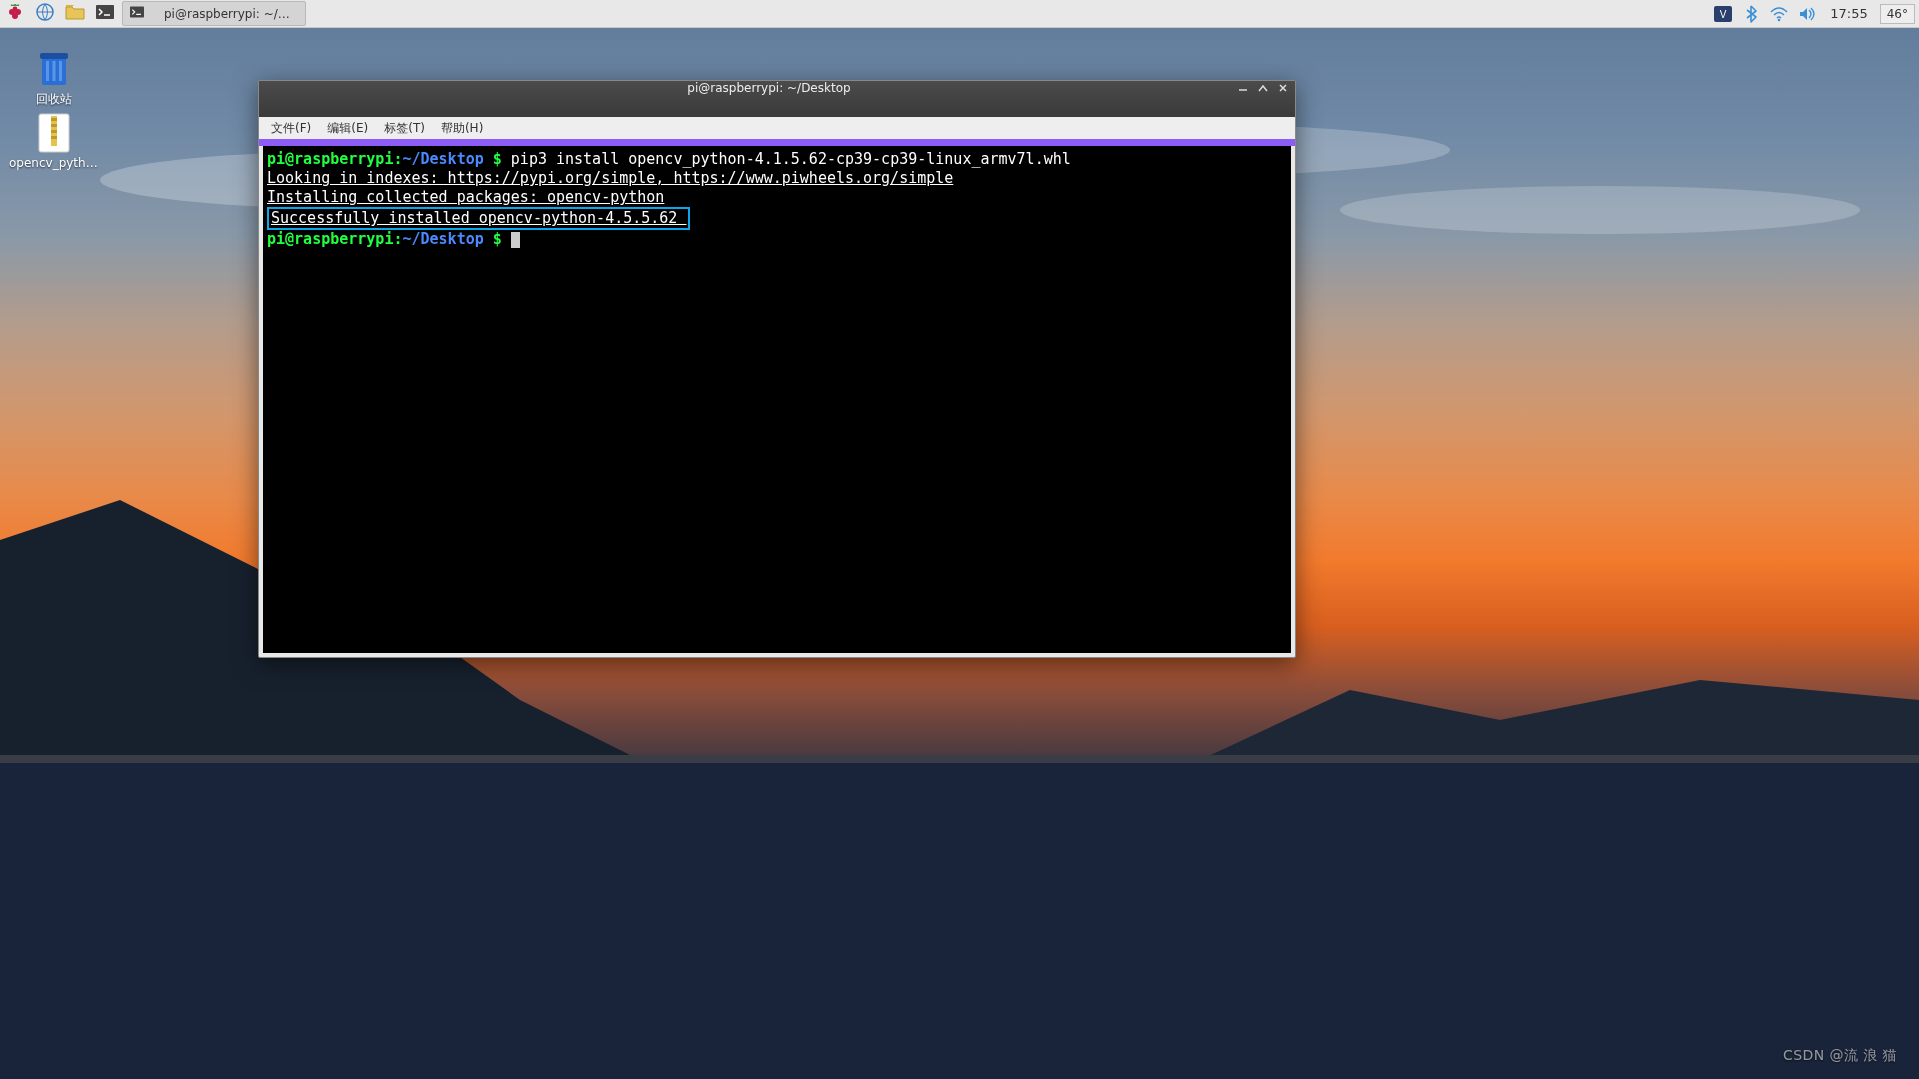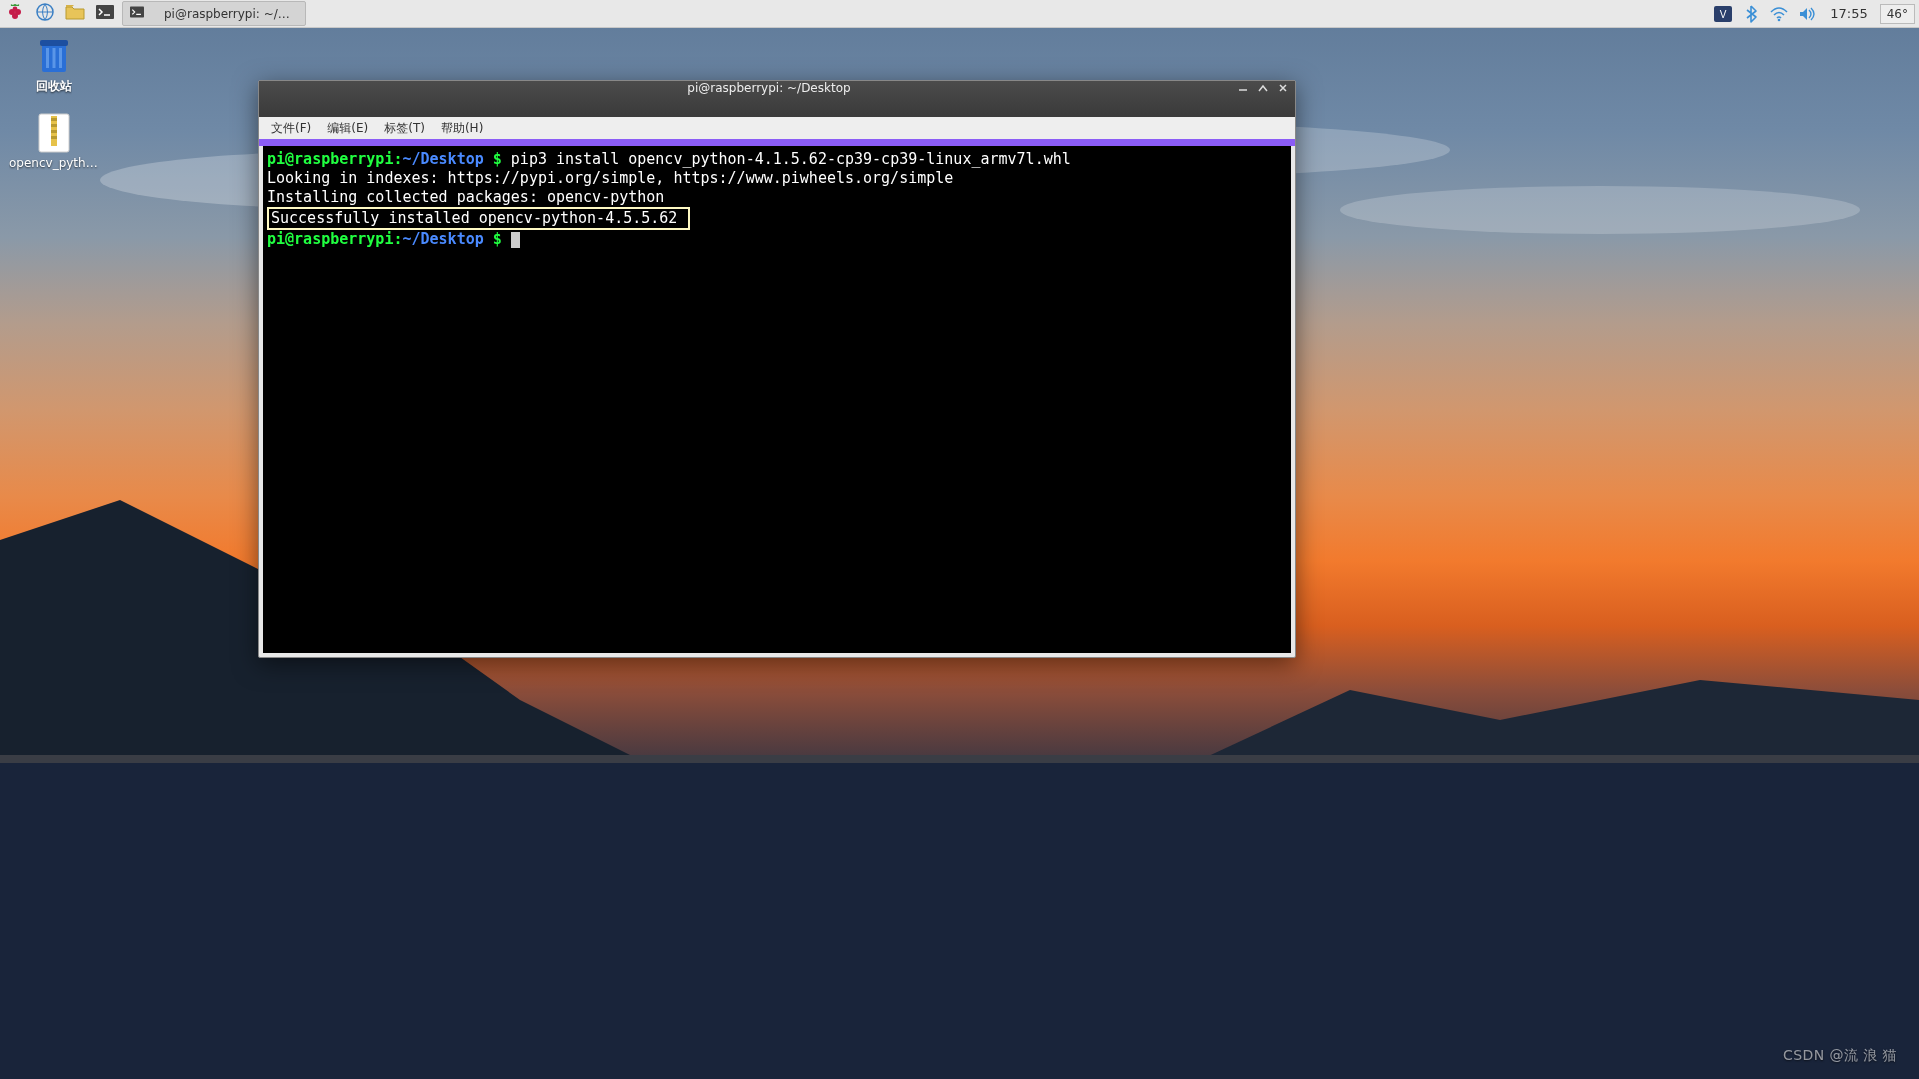--- a/index.html
+++ b/index.html
@@ -207,23 +207,23 @@
     font-family: "DejaVu Sans Mono", "Consolas", monospace;
     font-size: 15px;
     line-height: 19px;
     color: #ffffff;
     overflow: hidden;
     position: relative;
   }
   .t-prompt-user { color: #20ff40; font-weight: bold; }
   .t-prompt-path { color: #4a8aff; font-weight: bold; }
   .t-cmd { color: #ffffff; }
-  .t-out { color: #ffffff; }
+  .t-out { color: #ffffff; text-decoration: underline; }
   .t-highlight {
-    border: 2px solid #fef9c3;
+    border: 2px solid #0ea5e9;
     display: inline-block;
     padding: 0 2px;
   }
   .t-cursor {
     display: inline-block;
     width: 9px;
     height: 16px;
     background: #cccccc;
     vertical-align: text-bottom;
   }
@@ -251,21 +251,21 @@
 
     <path d="M0,760 L0,540 L120,500 L260,570 L380,600 L520,700 L640,760 Z" fill="#17212e"></path>
 
     <path d="M1200,760 L1350,690 L1500,720 L1700,680 L1919,700 L1919,760 Z" fill="#1d2736"></path>
 
     <rect x="0" y="755" width="1919" height="324" fill="#19243a"></rect>
 
     <rect x="0" y="755" width="1919" height="8" fill="#3a3d45"></rect>
   </svg>
 
-  <div class="desktop-icon" style="left:14px; top:34px;font-weight:bold;">
+  <div class="desktop-icon" style="left:14px; top:47px;">
     <div class="di-graphic">
       <svg width="40" height="42" viewBox="0 0 40 42">
         <rect x="8" y="10" width="24" height="28" rx="2" fill="#2a6fd6"></rect>
         <rect x="6" y="6" width="28" height="6" rx="2" fill="#1d4fa0"></rect>
         <rect x="12" y="14" width="3" height="20" fill="#5a96e8"></rect>
         <rect x="18.5" y="14" width="3" height="20" fill="#5a96e8"></rect>
         <rect x="25" y="14" width="3" height="20" fill="#5a96e8"></rect>
       </svg>
     </div>
     <div class="di-label">回收站</div>

